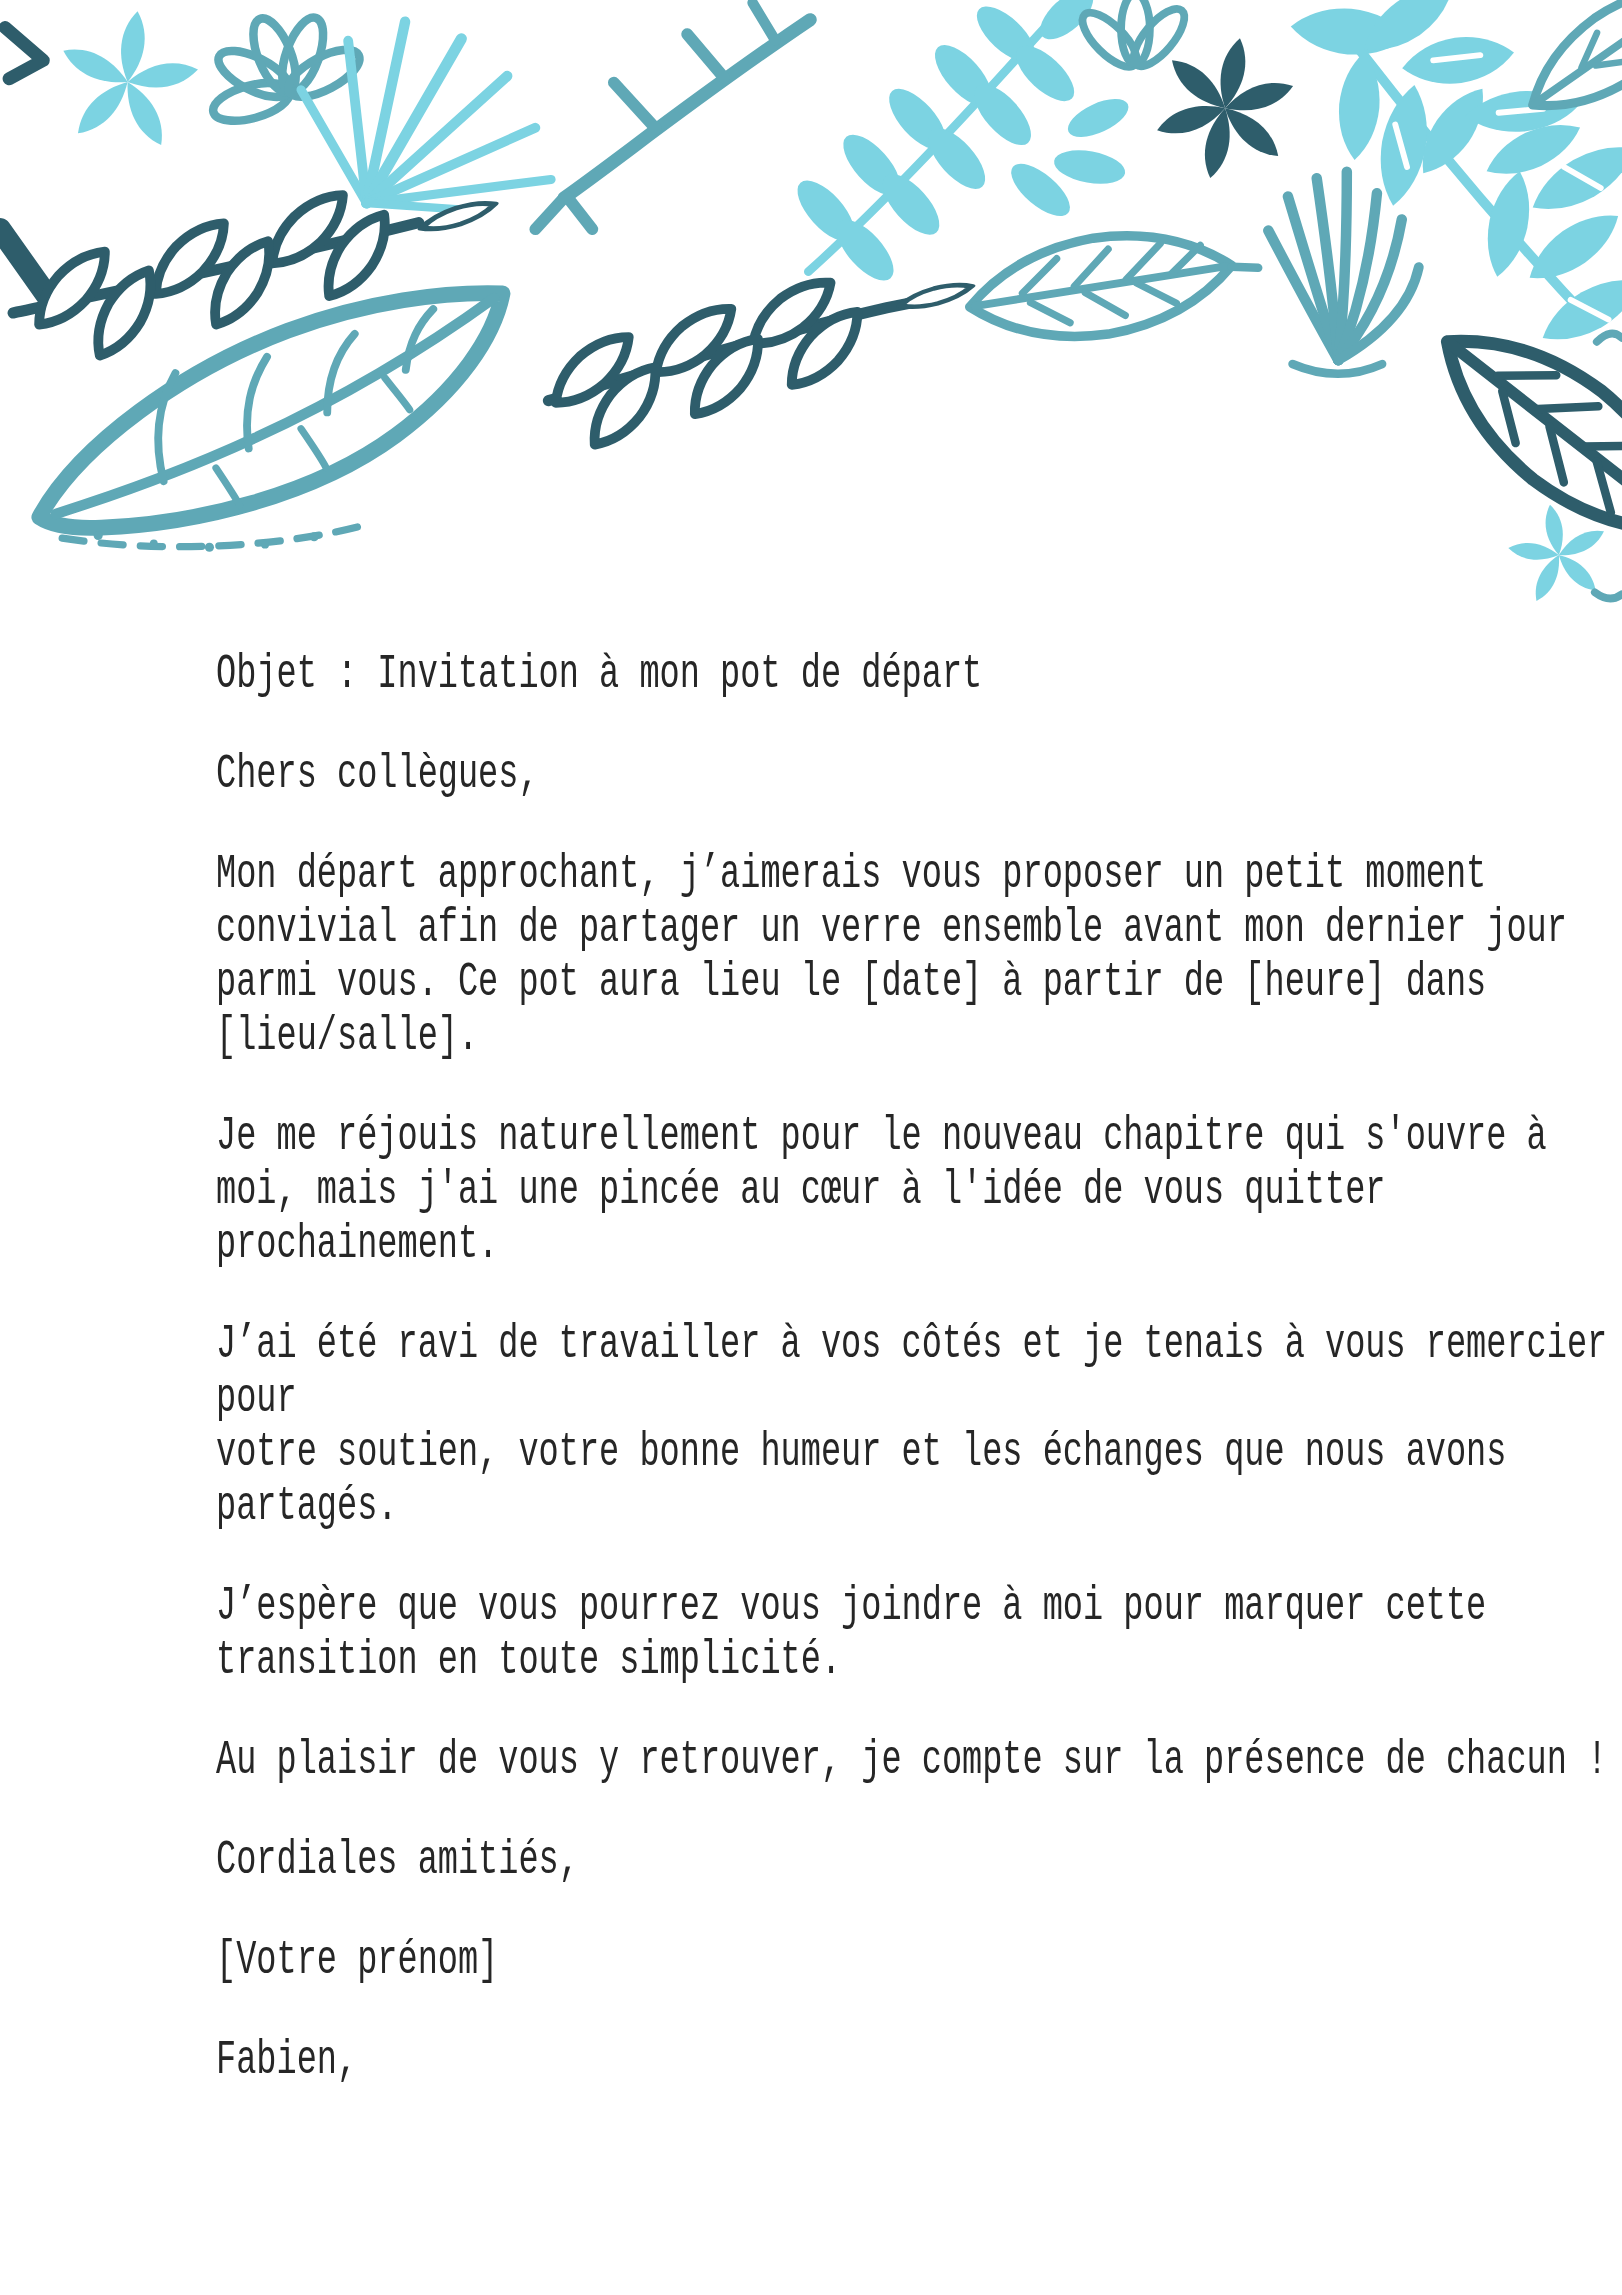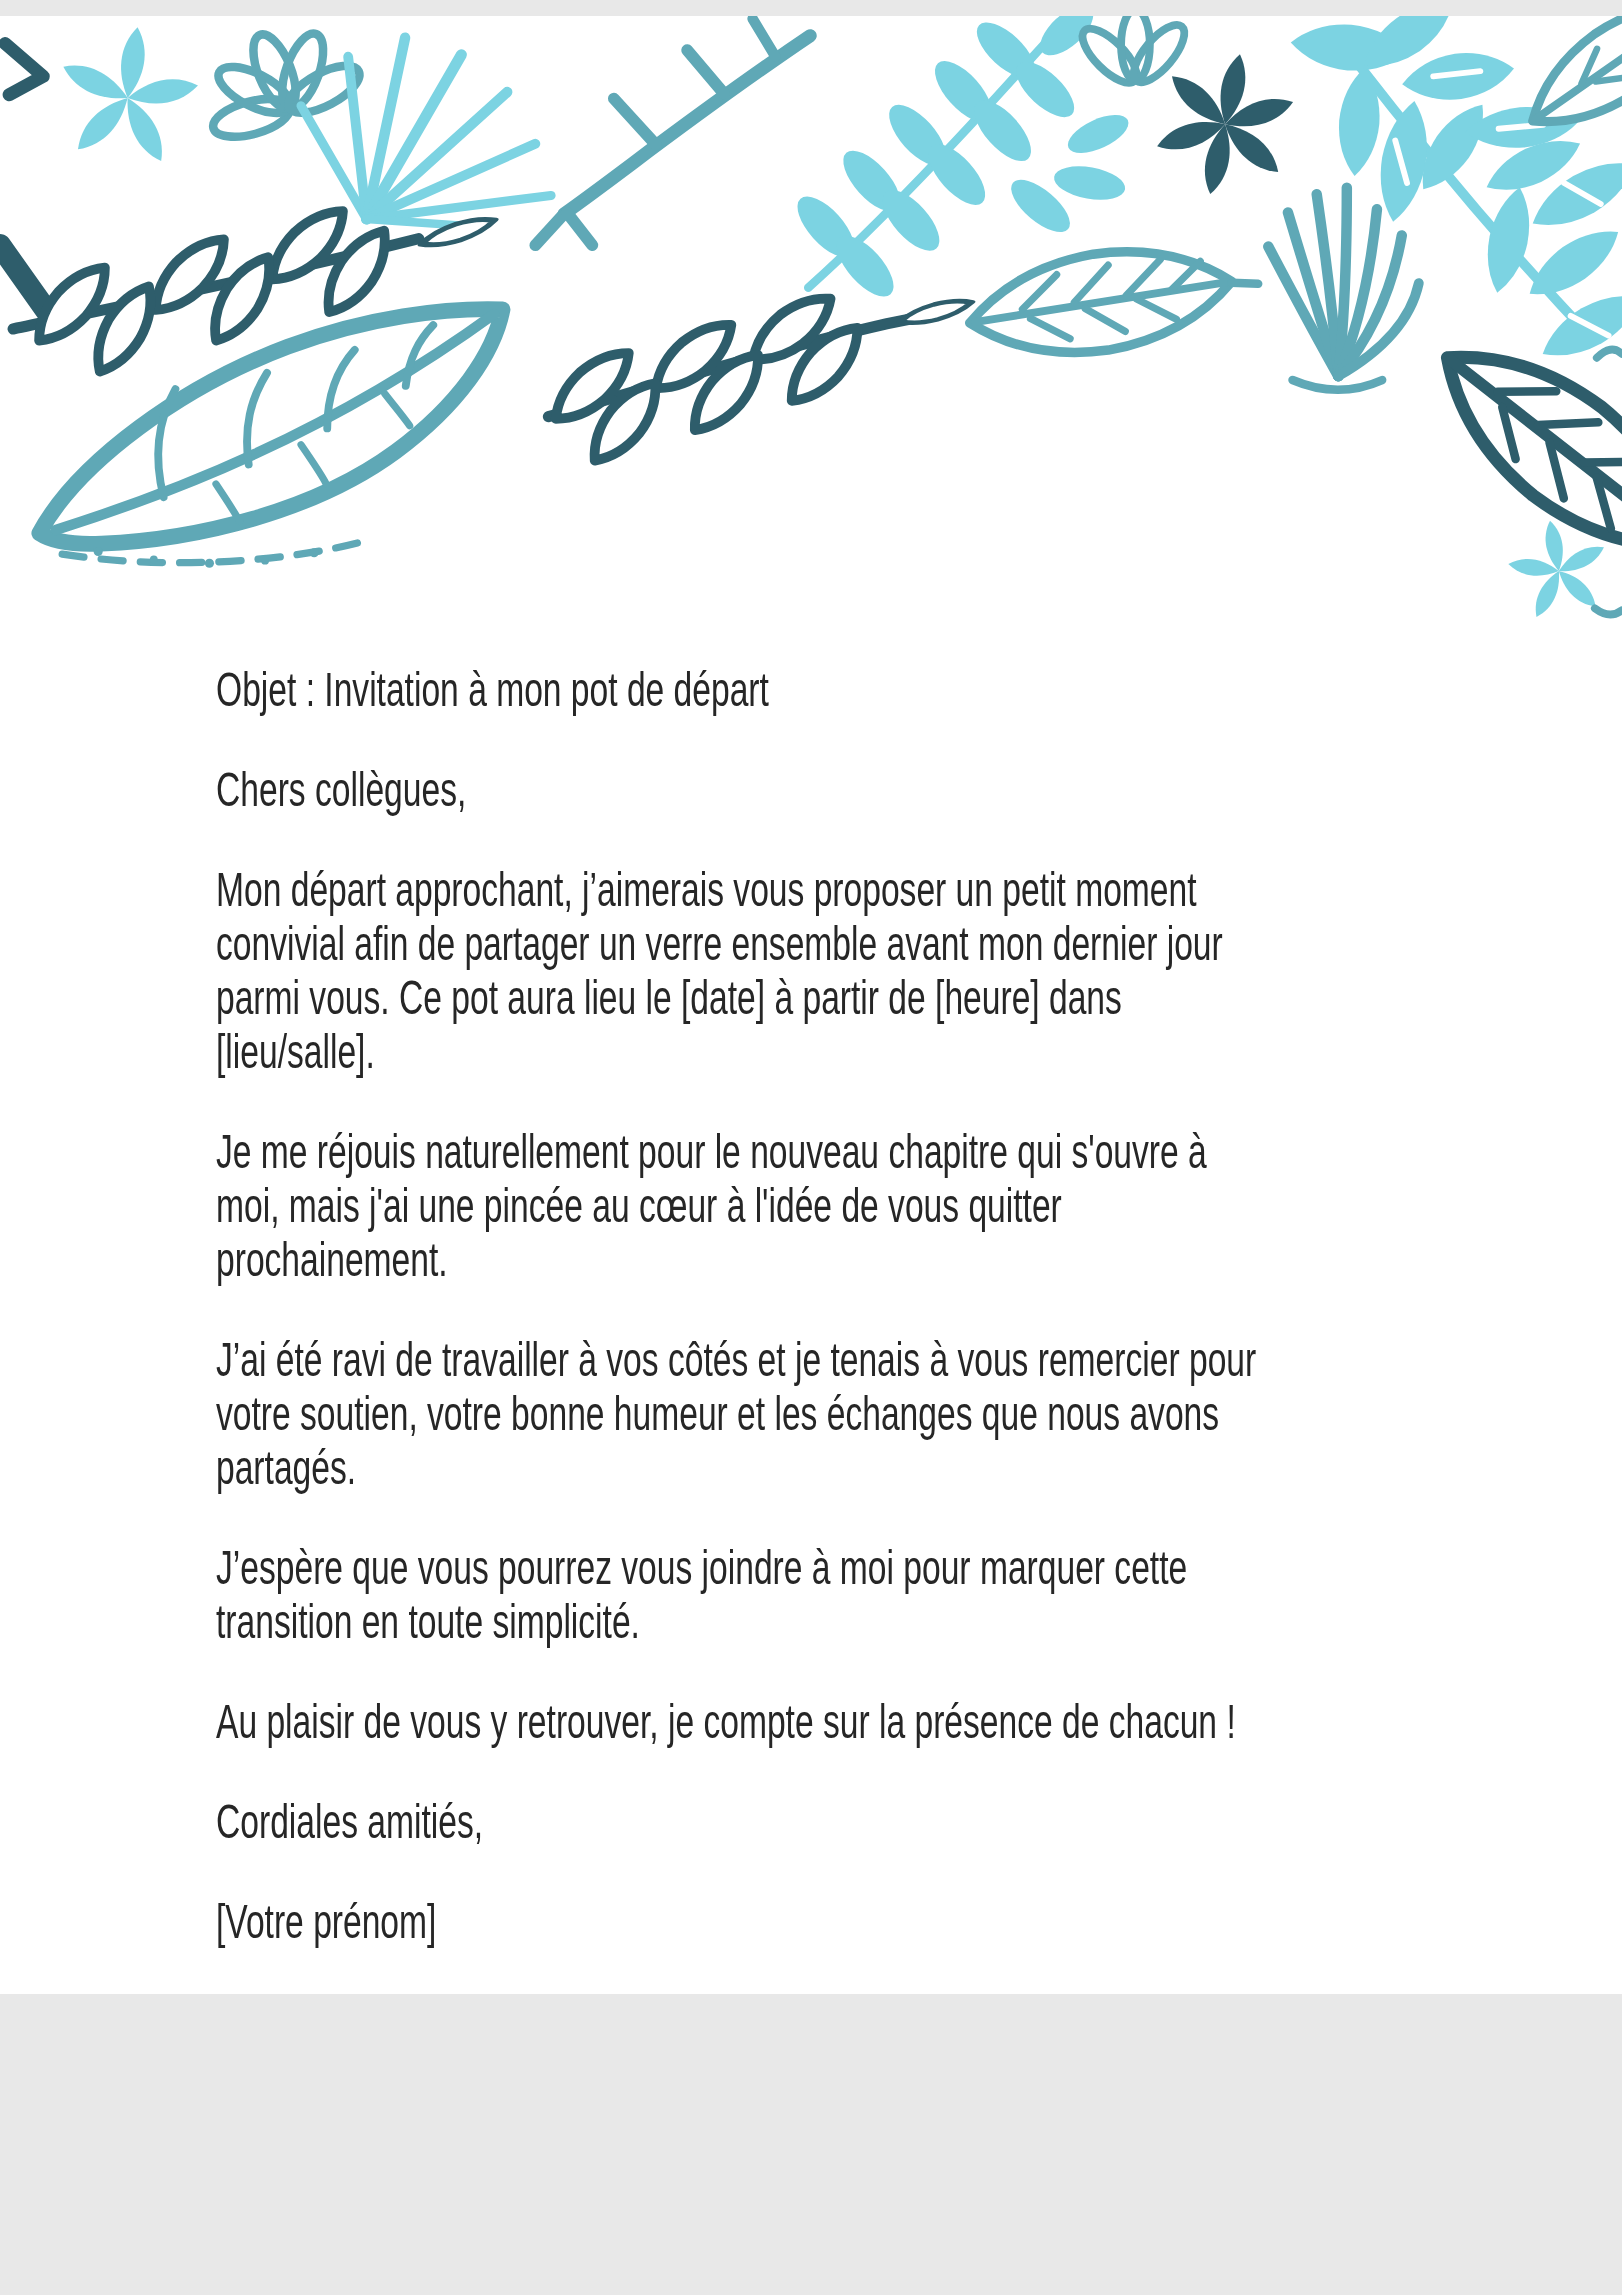--- a/index.html
+++ b/index.html
@@ -4,25 +4,25 @@
 <title>Invitation pot de départ</title>
 <style>
   html, body {
     margin: 0;
     padding: 0;
     background: #e8e8e8;
   }
   .page {
     position: relative;
     width: 1623px;
-    height: 1978px;
-    margin: 16px auto;
+    height: 2295px;
+    margin: 0 auto;
     background: var(--paper, #ffffff);
     overflow: hidden;
-    font-family: Liberation Sans, sans-serif;
+    font-family: Liberation Mono, monospace;
   }
   .header-art {
     position: absolute;
     top: 0;
     left: 0;
     width: 1623px;
     height: 694px;
     display: block;
   }
   

